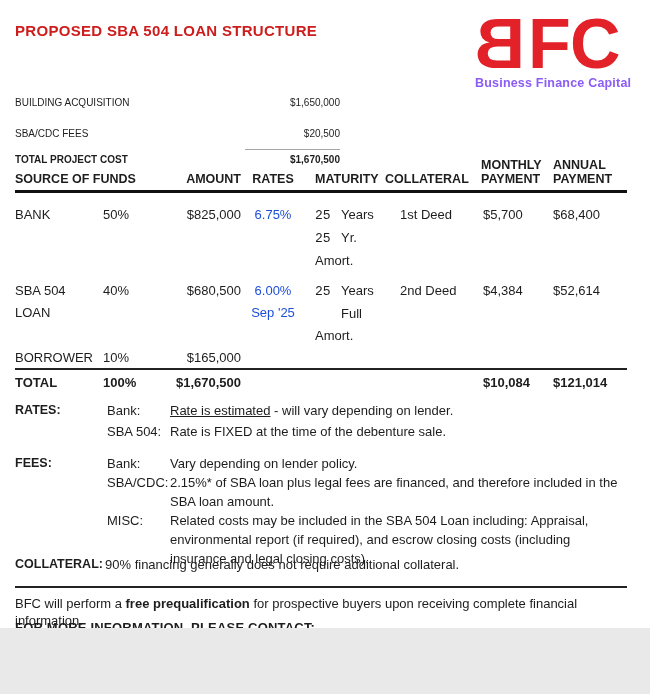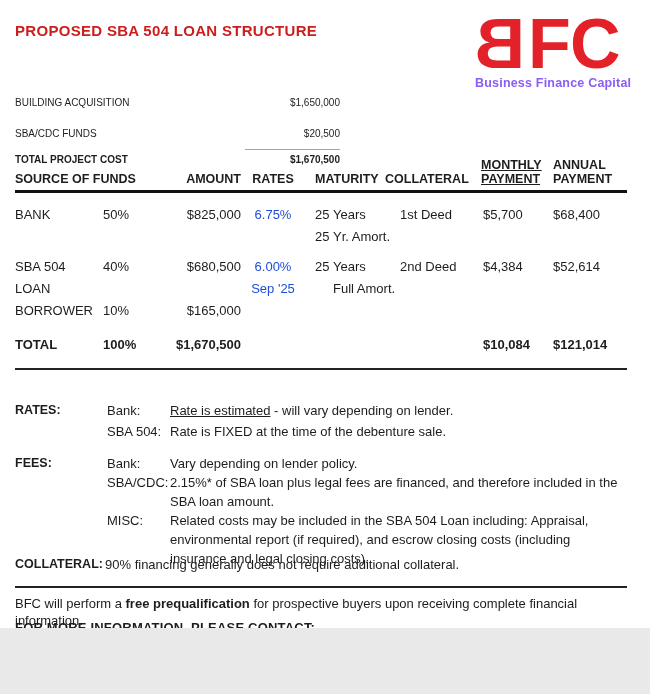--- a/index.html
+++ b/index.html
@@ -32,38 +32,38 @@
     position:absolute; top:158px; left:15px; width:612px;
     display:grid; grid-template-columns:140px 86px 64px 92px 82px 68px 78px;
     align-items:end; font-size:12.5px; font-weight:bold; line-height:14px;
     border-bottom:3px solid #111; padding-bottom:4px;
   }
   .thead .hc-amount { text-align:right; }
   .thead .hc-rates { text-align:center; }
   .thead .hc-maturity { padding-left:10px; }
   .thead .hc-collateral { margin-left:-12px; }
   .thead .hc-monthly span, .thead .hc-annual span { display:block; }
-  .thead .hc-monthly { padding-left:2px;text-decoration:underline; }
+  .thead .hc-monthly { padding-left:2px; }
   .thead .hc-annual { padding-left:6px; }
 
   .tbody { position:absolute; top:204px; left:15px; width:612px; font-size:13px; }
   .trow {
     display:grid; grid-template-columns:88px 52px 86px 64px 92px 82px 68px 78px;
     line-height:22px; align-items:start;
   }
   .trow .amt { text-align:right; }
   .trow .rate { text-align:center; color:#1d4ed8; }
   .trow .mat { padding-left:10px; }
-  .mline .mn { display:inline-block; width:18px; margin-right:0; }
+  .mline .mn { display:inline-block; width:18px; margin-right:8px;font-family:Liberation Mono, monospace; }
   .trow .coll { padding-left:3px; }
   .trow .mon { padding-left:4px; }
   .trow .ann { padding-left:6px; }
   .trow.sba { margin-top:8px; }
   .trow.borrower { margin-top:0px; }
-  .trow.total { margin-top:12px; font-weight:bold; }
+  .trow.total { margin-top:3px; font-weight:bold; }
 
   .hr-total { position:absolute; top:368px; left:15px; width:612px; border-top:2px solid #222; }
   .hr-note  { position:absolute; top:586px; left:15px; width:612px; border-top:2px solid #222; }
 
   .note-grid { position:absolute; left:15px; width:612px; display:grid; font-size:13px; }
   .rates-sec { top:400px; grid-template-columns:92px 63px 1fr; line-height:21px; }
   .fees-sec  { top:454px; grid-template-columns:92px 63px 1fr; line-height:19px; }
   .nlabel { font-weight:bold; font-size:12.5px; }
   .coll-sec { top:556px; grid-template-columns:90px 1fr; line-height:17px; }
 
@@ -89,21 +89,21 @@
     </svg>
     <div class="tagline">Business Finance Capital</div>
   </div>
 
   <div class="summary">
     <div class="srow r1">
       <span>BUILDING ACQUISITION</span>
       <span class="val">$1,650,000</span>
     </div>
     <div class="srow r2">
-      <span>SBA/CDC FUNDS</span>
+      <span>SBA/CDC FEES</span>
       <span class="val">$20,500</span>
     </div>
     <div class="srow r3">
       <span>TOTAL PROJECT COST</span>
       <span class="val">$1,670,500</span>
     </div>
   </div>
 
   <div class="thead">
     <div class="hc-source">SOURCE OF FUNDS</div>

